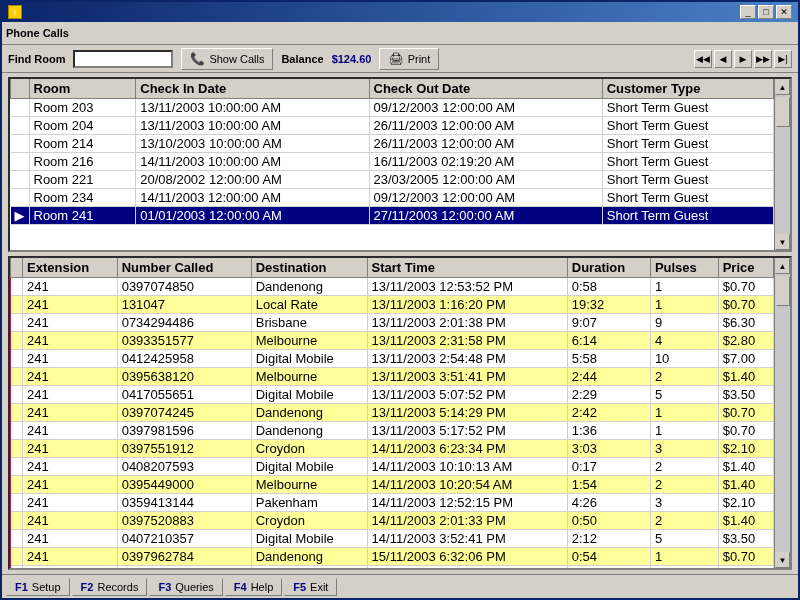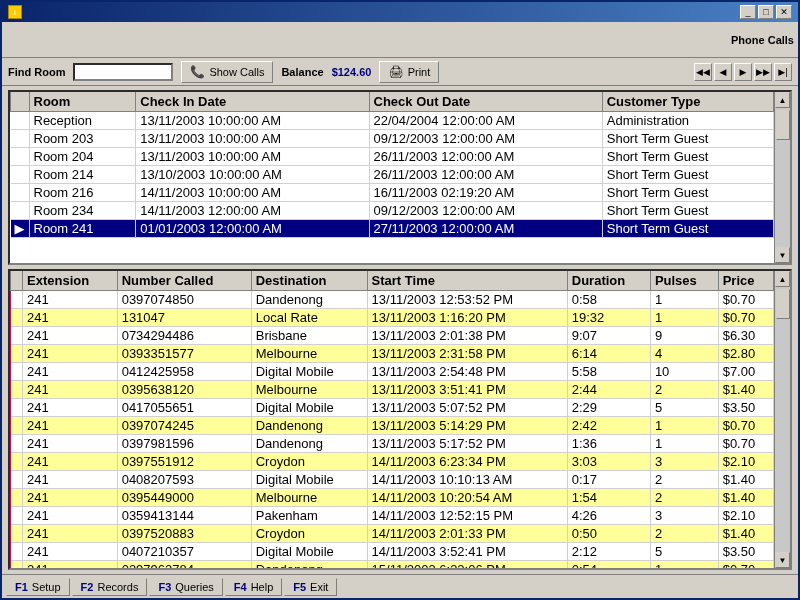--- a/index.html
+++ b/index.html
@@ -71,22 +71,22 @@
       display: flex;
       flex-direction: column;
       overflow: hidden;
     }
     .menu-bar {
       background: #d4d0c8;
       border-bottom: 1px solid #808080;
       padding: 8px 4px;
       display: flex;
       align-items: center;
-      justify-content: flex-end;
-      height: 36px;
+      justify-content: flex-start;
+      height: 23px;
       flex-shrink: 0;
     }
     .menu-bar-title {
       font-size: 11px;
       font-weight: bold;
     }
     .toolbar {
       background: #d4d0c8;
       padding: 3px 6px;
       display: flex;
@@ -324,27 +324,20 @@
             <thead>
               <tr>
                 <th style="width:12px;"></th>
                 <th>Room</th>
                 <th>Check In Date</th>
                 <th>Check Out Date</th>
                 <th>Customer Type</th>
               </tr>
             </thead>
             <tbody id="room-tbody">
-            <tr>
-                  <td style="width: 12px;"></td>
-                  <td>Reception</td>
-                  <td>13/11/2003 10:00:00 AM</td>
-                  <td>22/04/2004 12:00:00 AM</td>
-                  <td>Administration</td>
-                </tr>
                 <tr>
                   <td style="width: 12px;"></td>
                   <td>Room 203</td>
                   <td>13/11/2003 10:00:00 AM</td>
                   <td>09/12/2003 12:00:00 AM</td>
                   <td>Short Term Guest</td>
                 </tr>
                 <tr>
                   <td style="width: 12px;"></td>
                   <td>Room 204</td>
@@ -357,20 +350,27 @@
                   <td>Room 214</td>
                   <td>13/10/2003 10:00:00 AM</td>
                   <td>26/11/2003 12:00:00 AM</td>
                   <td>Short Term Guest</td>
                 </tr>
                 <tr>
                   <td style="width: 12px;"></td>
                   <td>Room 216</td>
                   <td>14/11/2003 10:00:00 AM</td>
                   <td>16/11/2003 02:19:20 AM</td>
+                  <td>Short Term Guest</td>
+                </tr>
+                <tr>
+                  <td style="width: 12px;"></td>
+                  <td>Room 221</td>
+                  <td>20/08/2002 12:00:00 AM</td>
+                  <td>23/03/2005 12:00:00 AM</td>
                   <td>Short Term Guest</td>
                 </tr>
                 <tr>
                   <td style="width: 12px;"></td>
                   <td>Room 234</td>
                   <td>14/11/2003 12:00:00 AM</td>
                   <td>09/12/2003 12:00:00 AM</td>
                   <td>Short Term Guest</td>
                 </tr>
                 <tr class="selected">

